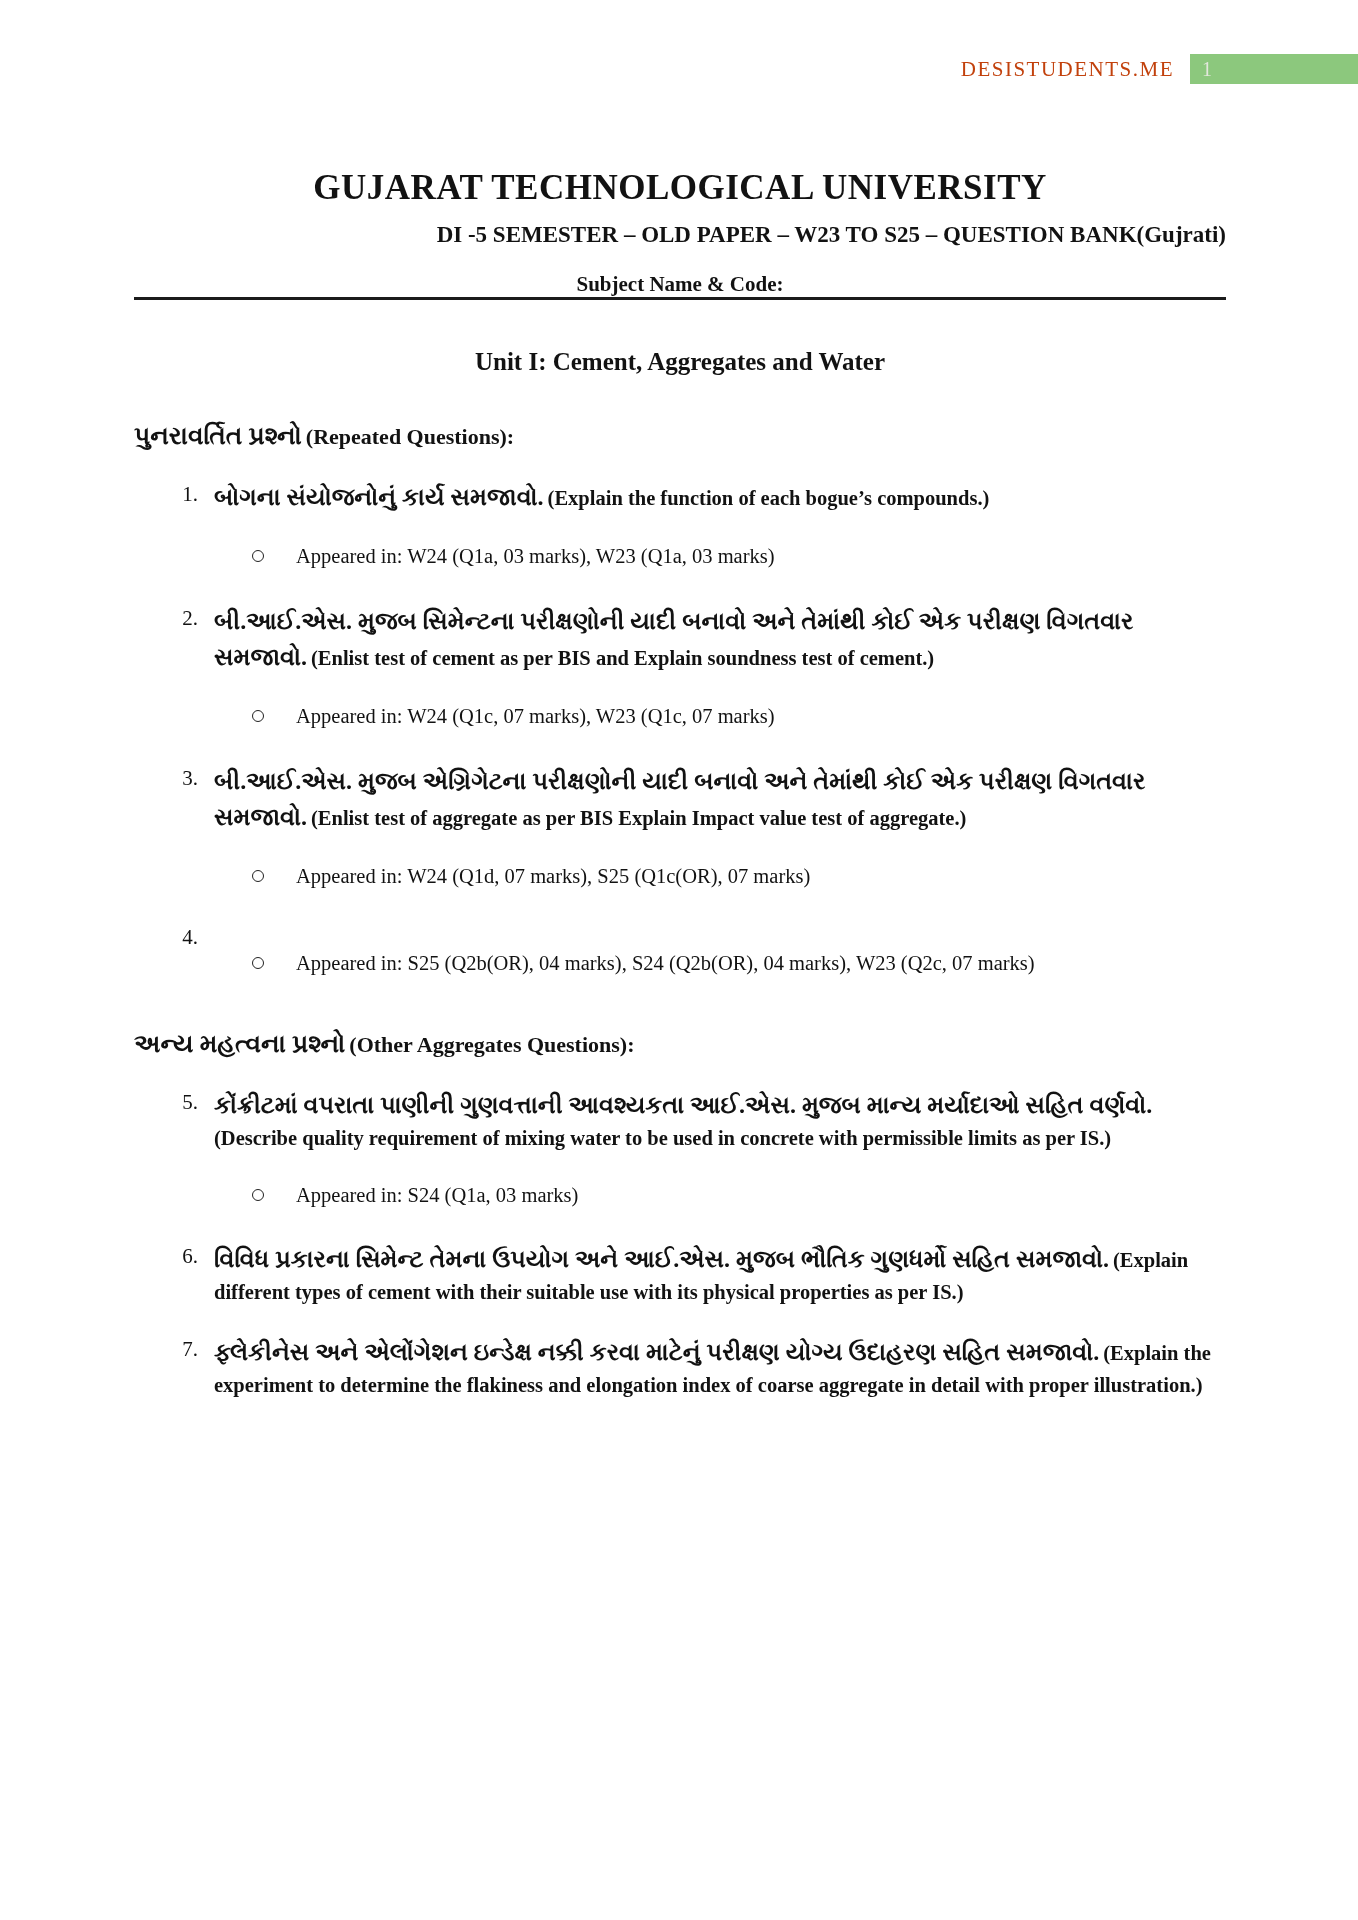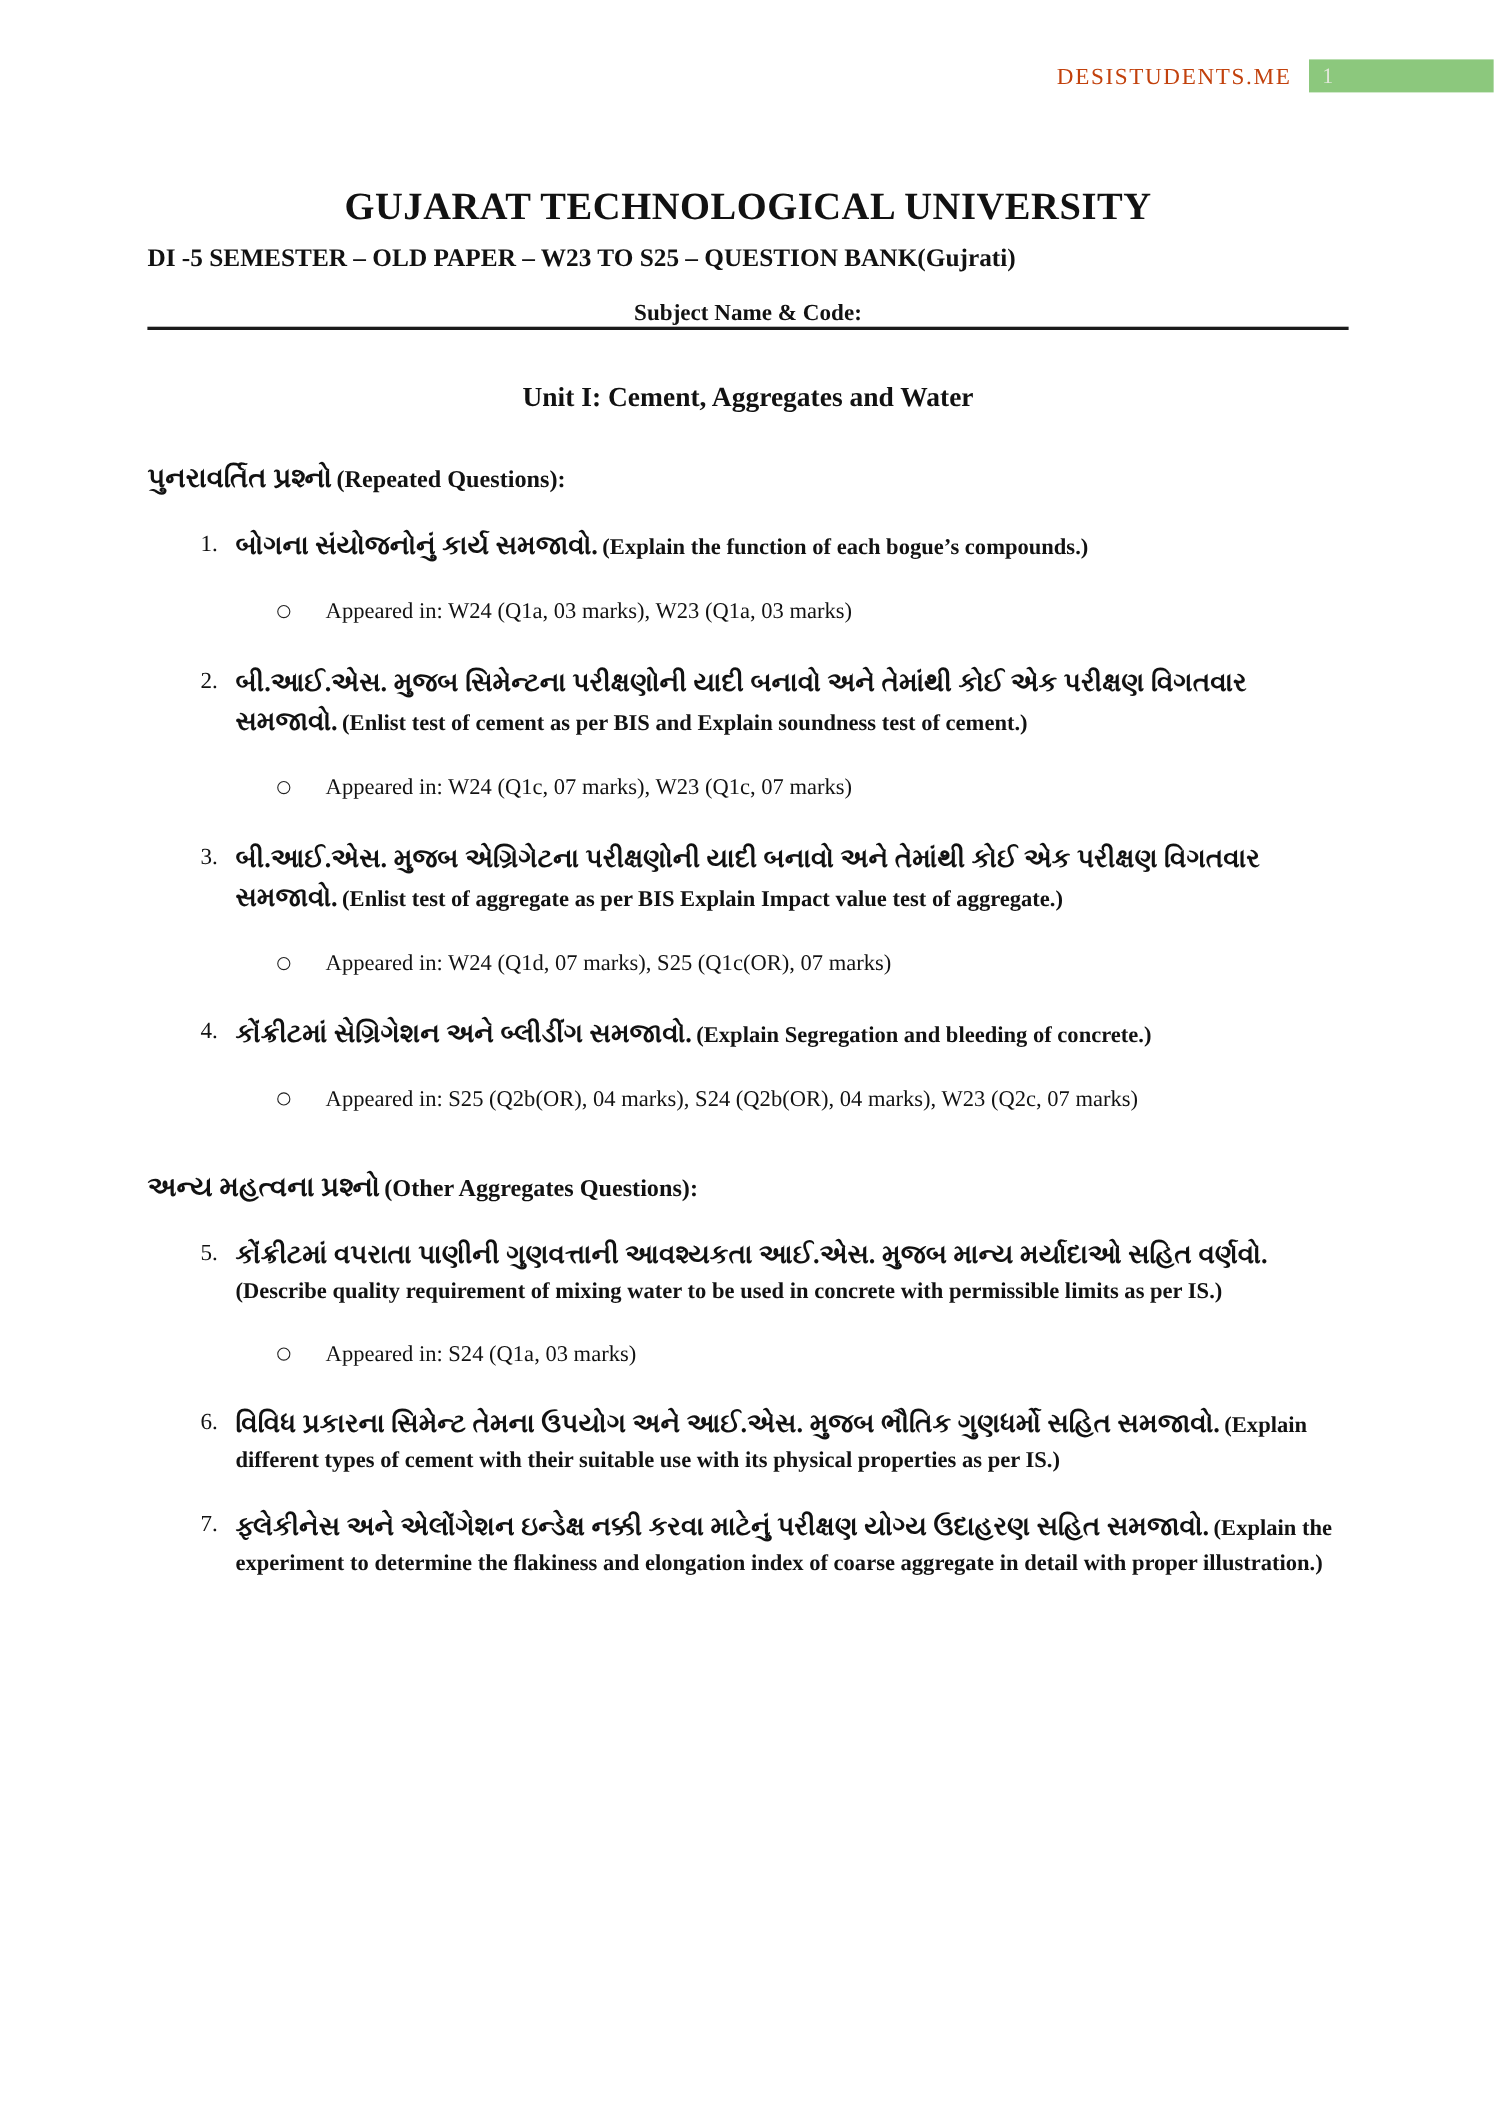--- a/index.html
+++ b/index.html
@@ -52,21 +52,21 @@
   }
 
   .doc-title {
     text-align: center;
     font-size: 35px;
     font-weight: bold;
     letter-spacing: 0.5px;
     line-height: 1.15;
   }
   .paper-line {
-    text-align: left;
+    text-align: right;
     font-size: 23px;
     font-weight: bold;
     margin-top: 14px;
   }
   .subject-label {
     text-align: center;
     font-size: 21px;
     font-weight: bold;
     margin-top: 24px;
   }
@@ -204,24 +204,20 @@
       <div class="appeared">
         <span class="o-bullet"></span>
         <span>Appeared in: W24 (Q1d, 07 marks), S25 (Q1c(OR), 07 marks)</span>
       </div>
     </div>
   </div>
 
   <div class="q">
     <div class="qnum">4.</div>
     <div class="qbody">
-      <p class="qtext">
-        <span class="gu">કોંક્રીટમાં સેગ્રિગેશન અને બ્લીડીંગ સમજાવો.</span>
-        <span class="en">(Explain Segregation and bleeding of concrete.)</span>
-      </p>
       <div class="appeared">
         <span class="o-bullet"></span>
         <span>Appeared in: S25 (Q2b(OR), 04 marks), S24 (Q2b(OR), 04 marks), W23 (Q2c, 07 marks)</span>
       </div>
     </div>
   </div>
 
   <div class="section-heading">
     <span class="gu">અન્ય મહત્વના પ્રશ્નો</span>
     <span class="en">(Other Aggregates Questions):</span>

